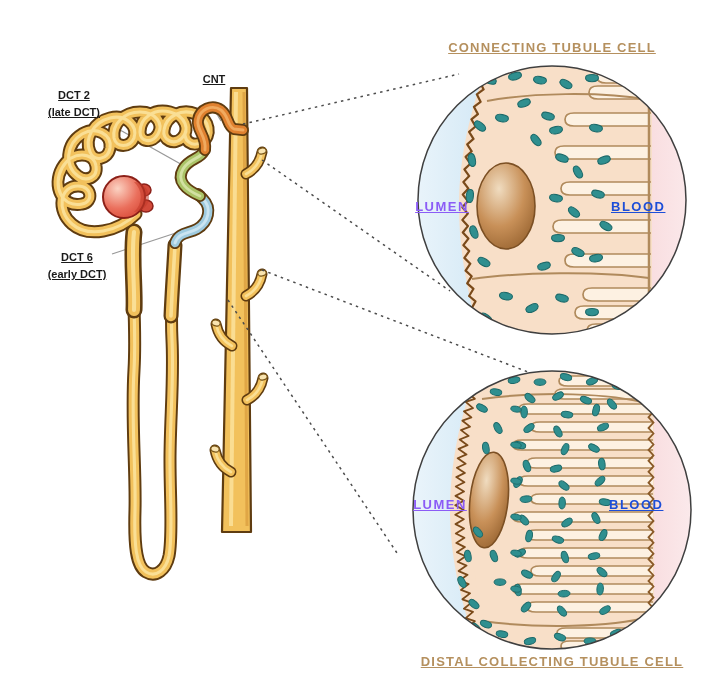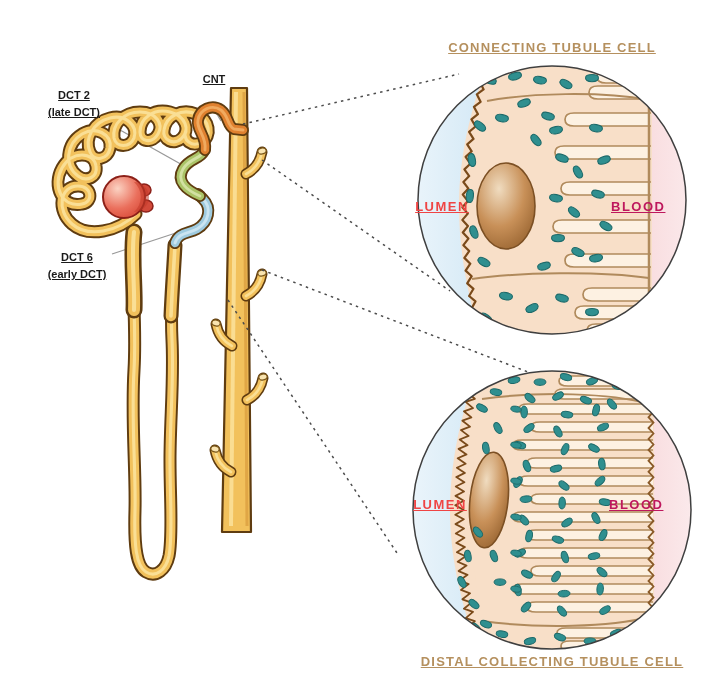--- a/index.html
+++ b/index.html
@@ -3,22 +3,22 @@
 <meta charset="utf-8">
 <style>
   html,body{margin:0;padding:0;background:#fff;}
   .canvas{position:relative;width:720px;height:693px;background:#ffffff;overflow:hidden;
           font-family:"Liberation Sans",sans-serif;}
   svg{position:absolute;left:0;top:0;}
   .lbl{position:absolute;text-align:center;text-decoration:underline;}
   .anat{color:#1a1a1a;font-size:11px;font-weight:bold;line-height:17px;}
   .inset-title{color:#b5905e;font-size:13px;font-weight:700;letter-spacing:1.2px;}
   .side{font-size:13px;font-weight:700;letter-spacing:1.5px;}
-  .side.lumen{color:#ef4444;}
-  .side.blood{color:#be185d;}
+  .side.lumen{color:#8b5cf6;}
+  .side.blood{color:#1d4ed8;}
 </style>
 </head>
 <body>
 
 <div class="canvas">
 
   <svg id="art" width="720" height="693" viewBox="0 0 720 693">
       <defs>
         <linearGradient id="lumenG" x1="0" y1="0" x2="1" y2="0">
           <stop offset="0" stop-color="#c3e0f2" stop-opacity="0.35"></stop>

